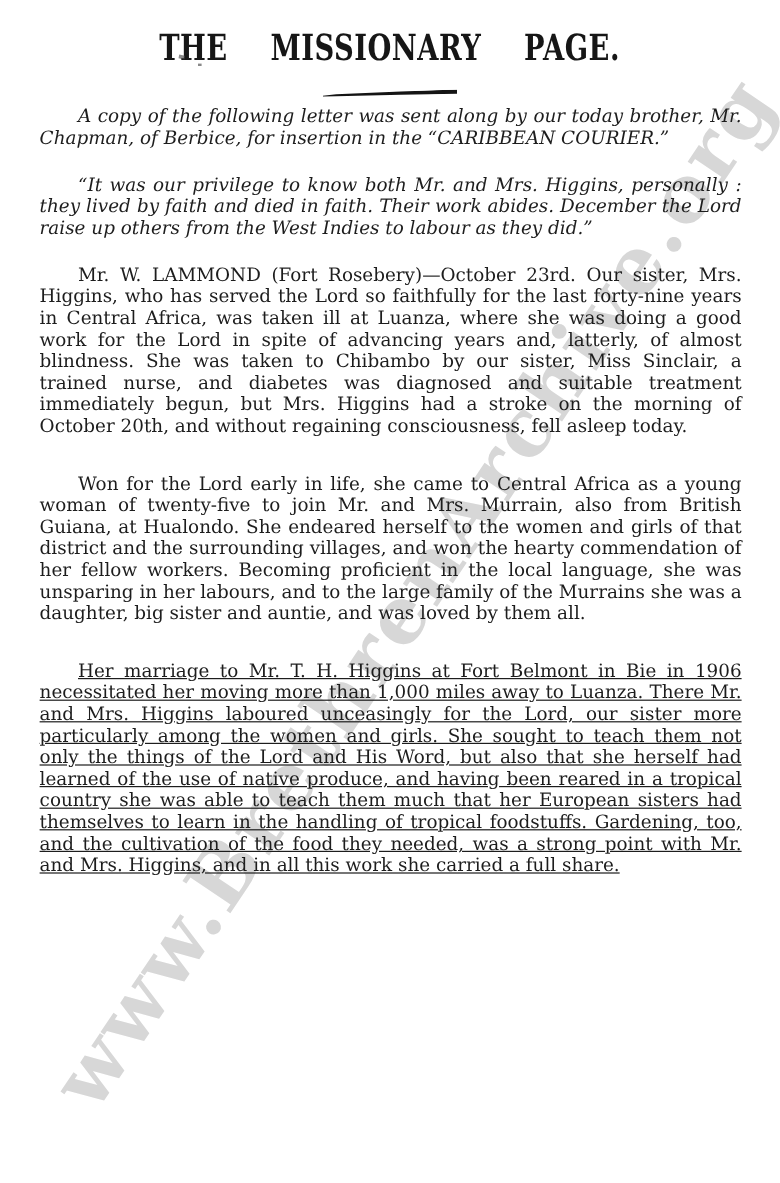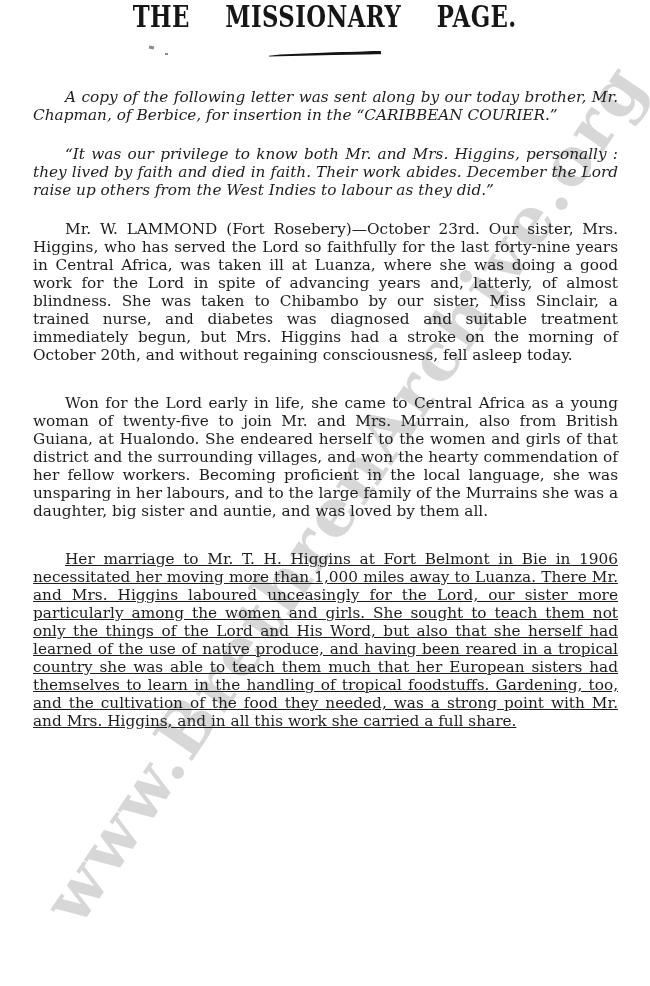--- a/index.html
+++ b/index.html
@@ -28,21 +28,21 @@
     font-size: 66px;
     letter-spacing: 3px;
     white-space: nowrap;
     color: var(--watermark, #d7d7d7);
     z-index: 1;
     user-select: none;
   }
   .masthead {
     position: relative;
     z-index: 2;
-    padding-top: 0;
+    padding-top: 24px;
     text-align: center;
   }
   .title {
     margin: 0;
     display: inline-block;
     font-family: "DejaVu Serif", serif;
     font-weight: bold;
     font-size: 30px;
     line-height: 1.15;
     letter-spacing: 0.5px;

